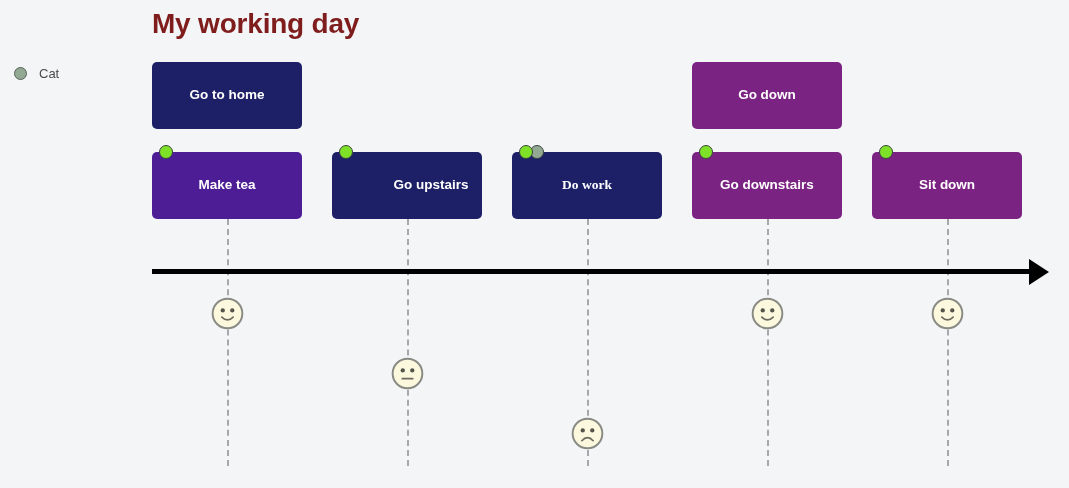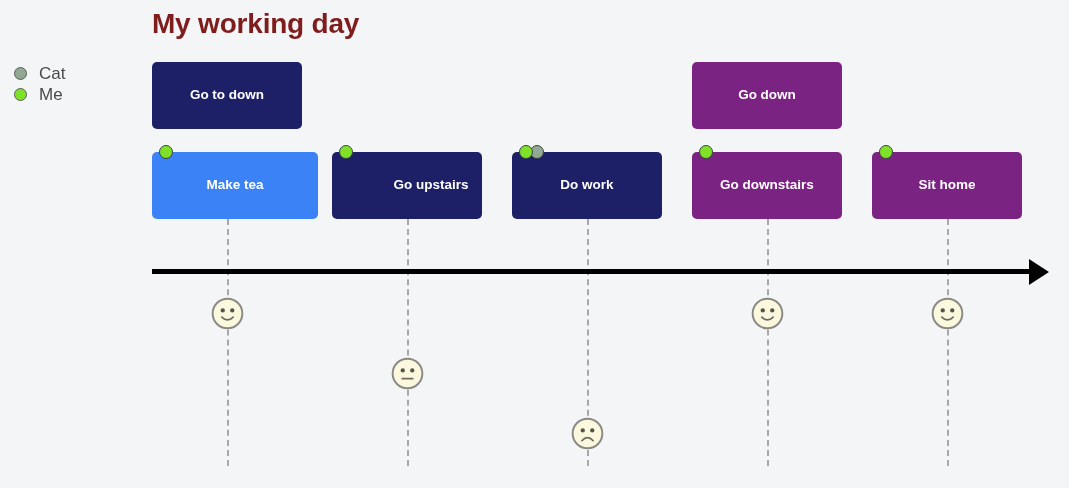--- a/index.html
+++ b/index.html
@@ -48,21 +48,21 @@
   .legend-swatch {
     width: 13px;
     height: 13px;
     border-radius: 50%;
     border: 1px solid #55625a;
     box-sizing: border-box;
     flex: 0 0 auto;
   }
   .legend-label {
     margin-left: 12px;
-    font-size: 17px;
+    font-size: 13px;
     color: #4a4a4a;
     line-height: 1;
   }
 
   
   .task-box {
     position: absolute;
     height: 67px;
     border-radius: 5px;
     box-sizing: border-box;
@@ -129,52 +129,48 @@
 
 <div id="stage">
 
   <div id="page-title">My working day</div>
 
   <div id="legend">
       <div class="legend-row">
         <span class="legend-swatch" style="background: rgb(147, 168, 147);"></span>
         <span class="legend-label">Cat</span>
       </div>
-      <div class="legend-row">
-        <span class="legend-swatch" style="background: rgb(127, 224, 40);"></span>
-        <span class="legend-label">Me</span>
-      </div>
     </div>
 
   <div id="boxes-layer">
       <div class="task-box" style="left: 152px; top: 62px; width: 150px; background: rgb(29, 32, 103);">
-        <span class="task-label">Go to down</span>
+        <span class="task-label">Go to home</span>
       </div>
       <div class="task-box" style="left: 692px; top: 62px; width: 150px; background: rgb(123, 35, 130);">
         <span class="task-label">Go down</span>
       </div>
-      <div class="task-box" style="left: 152px; top: 152px; width: 166px; background: #3b82f6;">
+      <div class="task-box" style="left: 152px; top: 152px; width: 150px; background: #4c1d95;">
         <span class="task-label">Make tea</span>
         <span class="actor-dot" style="background: rgb(127, 224, 40); left: 7px; z-index: 10;"></span>
       </div>
       <div class="task-box" style="left: 332px; top: 152px; width: 150px; background: rgb(29, 32, 103); padding-left: 48px;">
         <span class="task-label">Go upstairs</span>
         <span class="actor-dot" style="background: rgb(127, 224, 40); left: 7px; z-index: 10;"></span>
       </div>
-      <div class="task-box" style="left: 512px; top: 152px; width: 150px; background: rgb(29, 32, 103);">
+      <div class="task-box" style="left: 512px; top: 152px; width: 150px; background: rgb(29, 32, 103); font-family: Liberation Serif, serif;">
         <span class="task-label">Do work</span>
         <span class="actor-dot" style="background: rgb(127, 224, 40); left: 7px; z-index: 10;"></span>
         <span class="actor-dot" style="background: rgb(147, 168, 147); left: 18px; z-index: 9;"></span>
       </div>
       <div class="task-box" style="left: 692px; top: 152px; width: 150px; background: rgb(123, 35, 130);">
         <span class="task-label">Go downstairs</span>
         <span class="actor-dot" style="background: rgb(127, 224, 40); left: 7px; z-index: 10;"></span>
       </div>
       <div class="task-box" style="left: 872px; top: 152px; width: 150px; background: rgb(123, 35, 130);">
-        <span class="task-label">Sit home</span>
+        <span class="task-label">Sit down</span>
         <span class="actor-dot" style="background: rgb(127, 224, 40); left: 7px; z-index: 10;"></span>
       </div>
     </div>
 
   <div id="connectors-layer">
       <div class="connector" style="left: 227px;"></div>
       <div class="connector" style="left: 407px;"></div>
       <div class="connector" style="left: 587px;"></div>
       <div class="connector" style="left: 767px;"></div>
       <div class="connector" style="left: 947px;"></div>

